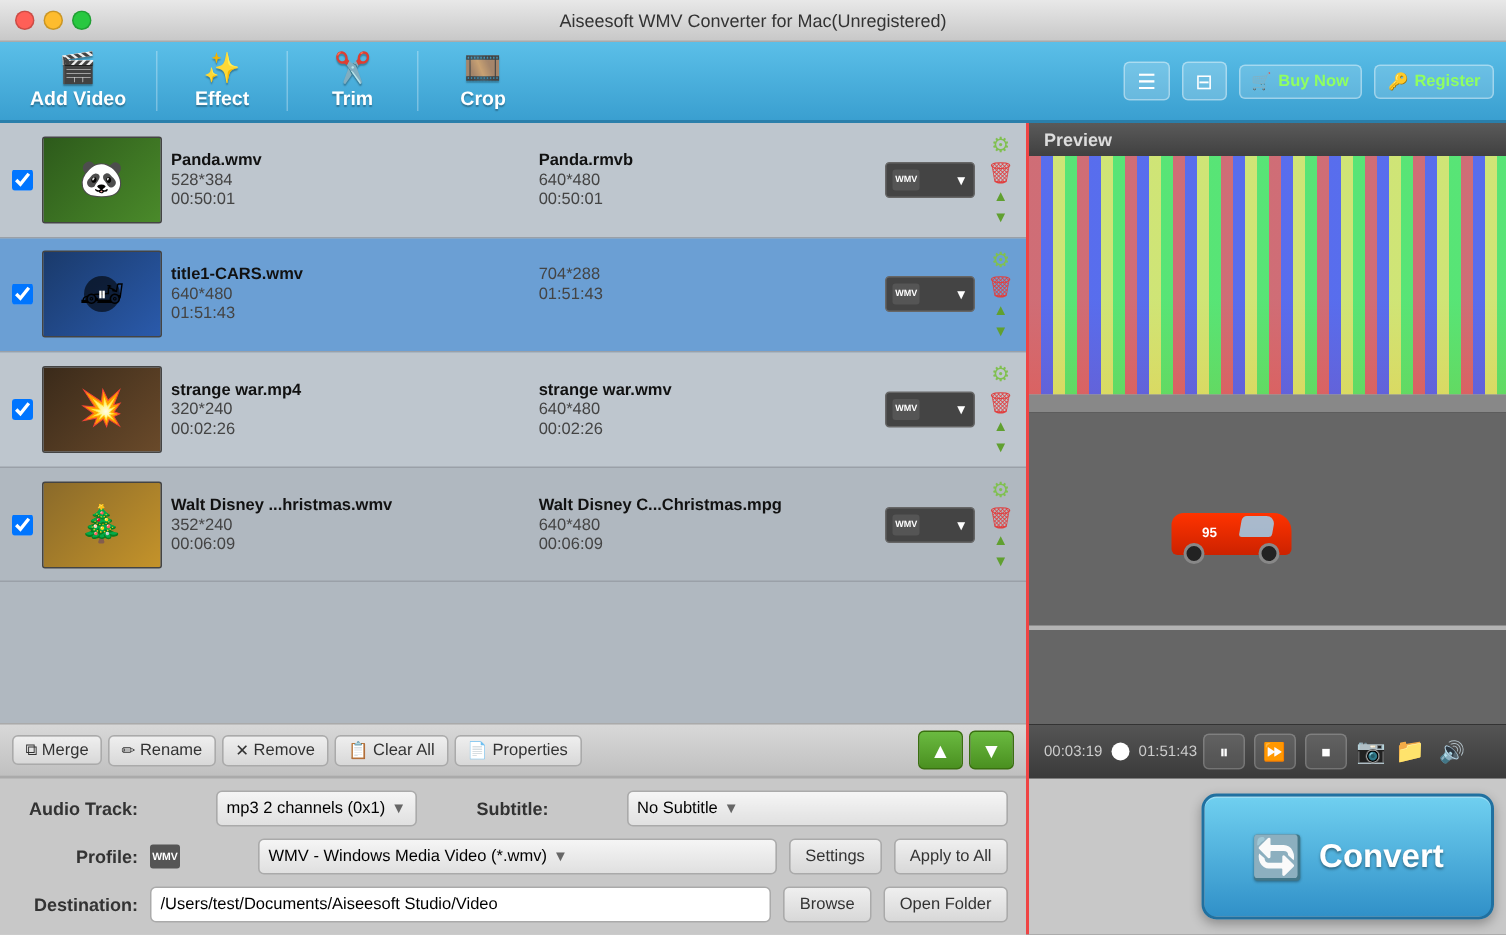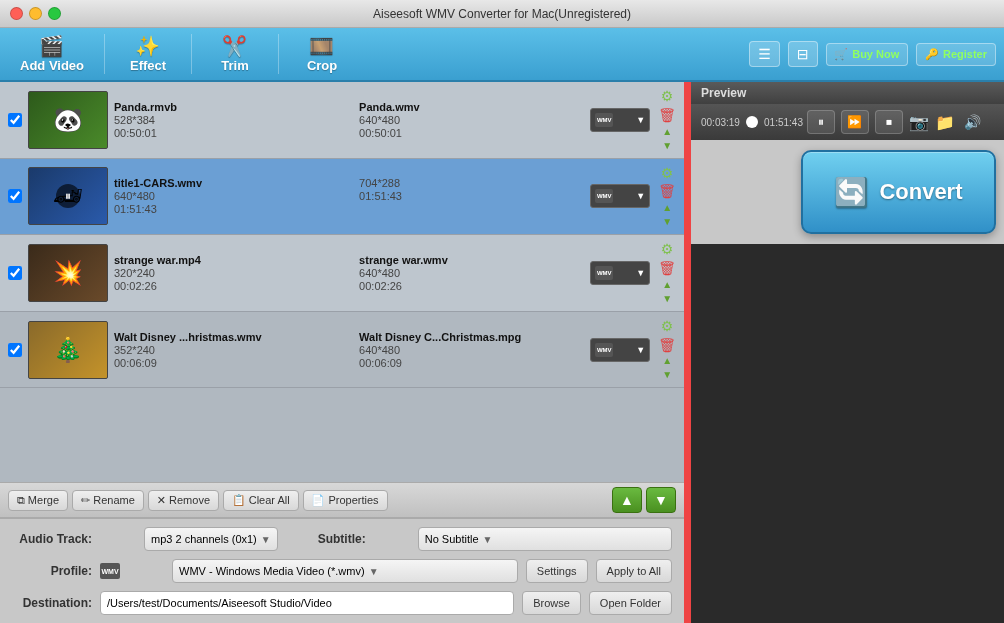--- a/index.html
+++ b/index.html
@@ -329,21 +329,21 @@
       font-size: 6px;
       font-weight: 700;
     }
 
     
     .right-panel {
       width: 320px;
       background: #2a2a2a;
       display: flex;
       flex-direction: column;
-      border-left: 7px solid #ef4444;
+      border-left: 2px solid #ef4444;
     }
     .preview-header {
       background: linear-gradient(to bottom, #5a5a5a, #404040);
       padding: 4px 10px;
       color: #ddd;
       font-size: 12px;
       font-weight: 600;
     }
     .preview-video {
       flex: 1;
@@ -602,22 +602,22 @@
   <div class="left-panel">
 
     <div class="file-list">
 
       <div class="file-item">
         <input type="checkbox" class="file-checkbox" checked="" style="">
         <div class="file-thumb thumb-panda">
           <div class="thumb-inner">🐼</div>
         </div>
         <div class="file-info">
+          <span class="file-name">Panda.wmv</span>
           <span class="file-name">Panda.rmvb</span>
-          <span class="file-name">Panda.wmv</span>
           <span class="file-meta">528*384</span>
           <span class="file-meta">640*480</span>
           <span class="file-meta">00:50:01</span>
           <span class="file-meta">00:50:01</span>
         </div>
         <div class="file-actions">
           <div class="format-dropdown-btn">
             <div class="wmv-icon-small">WMV</div>
             <span>▼</span>
           </div>
@@ -768,20 +768,38 @@
         <button class="settings-action-btn">Browse</button>
         <button class="settings-action-btn">Open Folder</button>
       </div>
     </div>
 
   </div>
 
   <div class="right-panel">
     <div class="preview-header">Preview</div>
 
+    <div class="preview-video">
+      <div class="cars-scene">
+        <div class="cars-bg-crowd">
+          <div class="cars-stands"></div>
+        </div>
+        <div class="cars-track">
+          <div class="cars-track-line"></div>
+        </div>
+        <div class="lightning-mcqueen">
+          <div class="car-body">
+            <div class="car-windshield"></div>
+            <div class="car-95">95</div>
+            <div class="car-wheel car-wheel-front"></div>
+            <div class="car-wheel car-wheel-back"></div>
+          </div>
+        </div>
+      </div>
+    </div>
 
     <div class="preview-controls">
       <div class="preview-timeline">
         <span class="time-label">00:03:19</span>
         <div class="timeline-bar">
           <div class="timeline-progress"></div>
           <div class="timeline-thumb"></div>
         </div>
         <span class="time-label" style="text-align:right;">01:51:43</span>
       </div>

